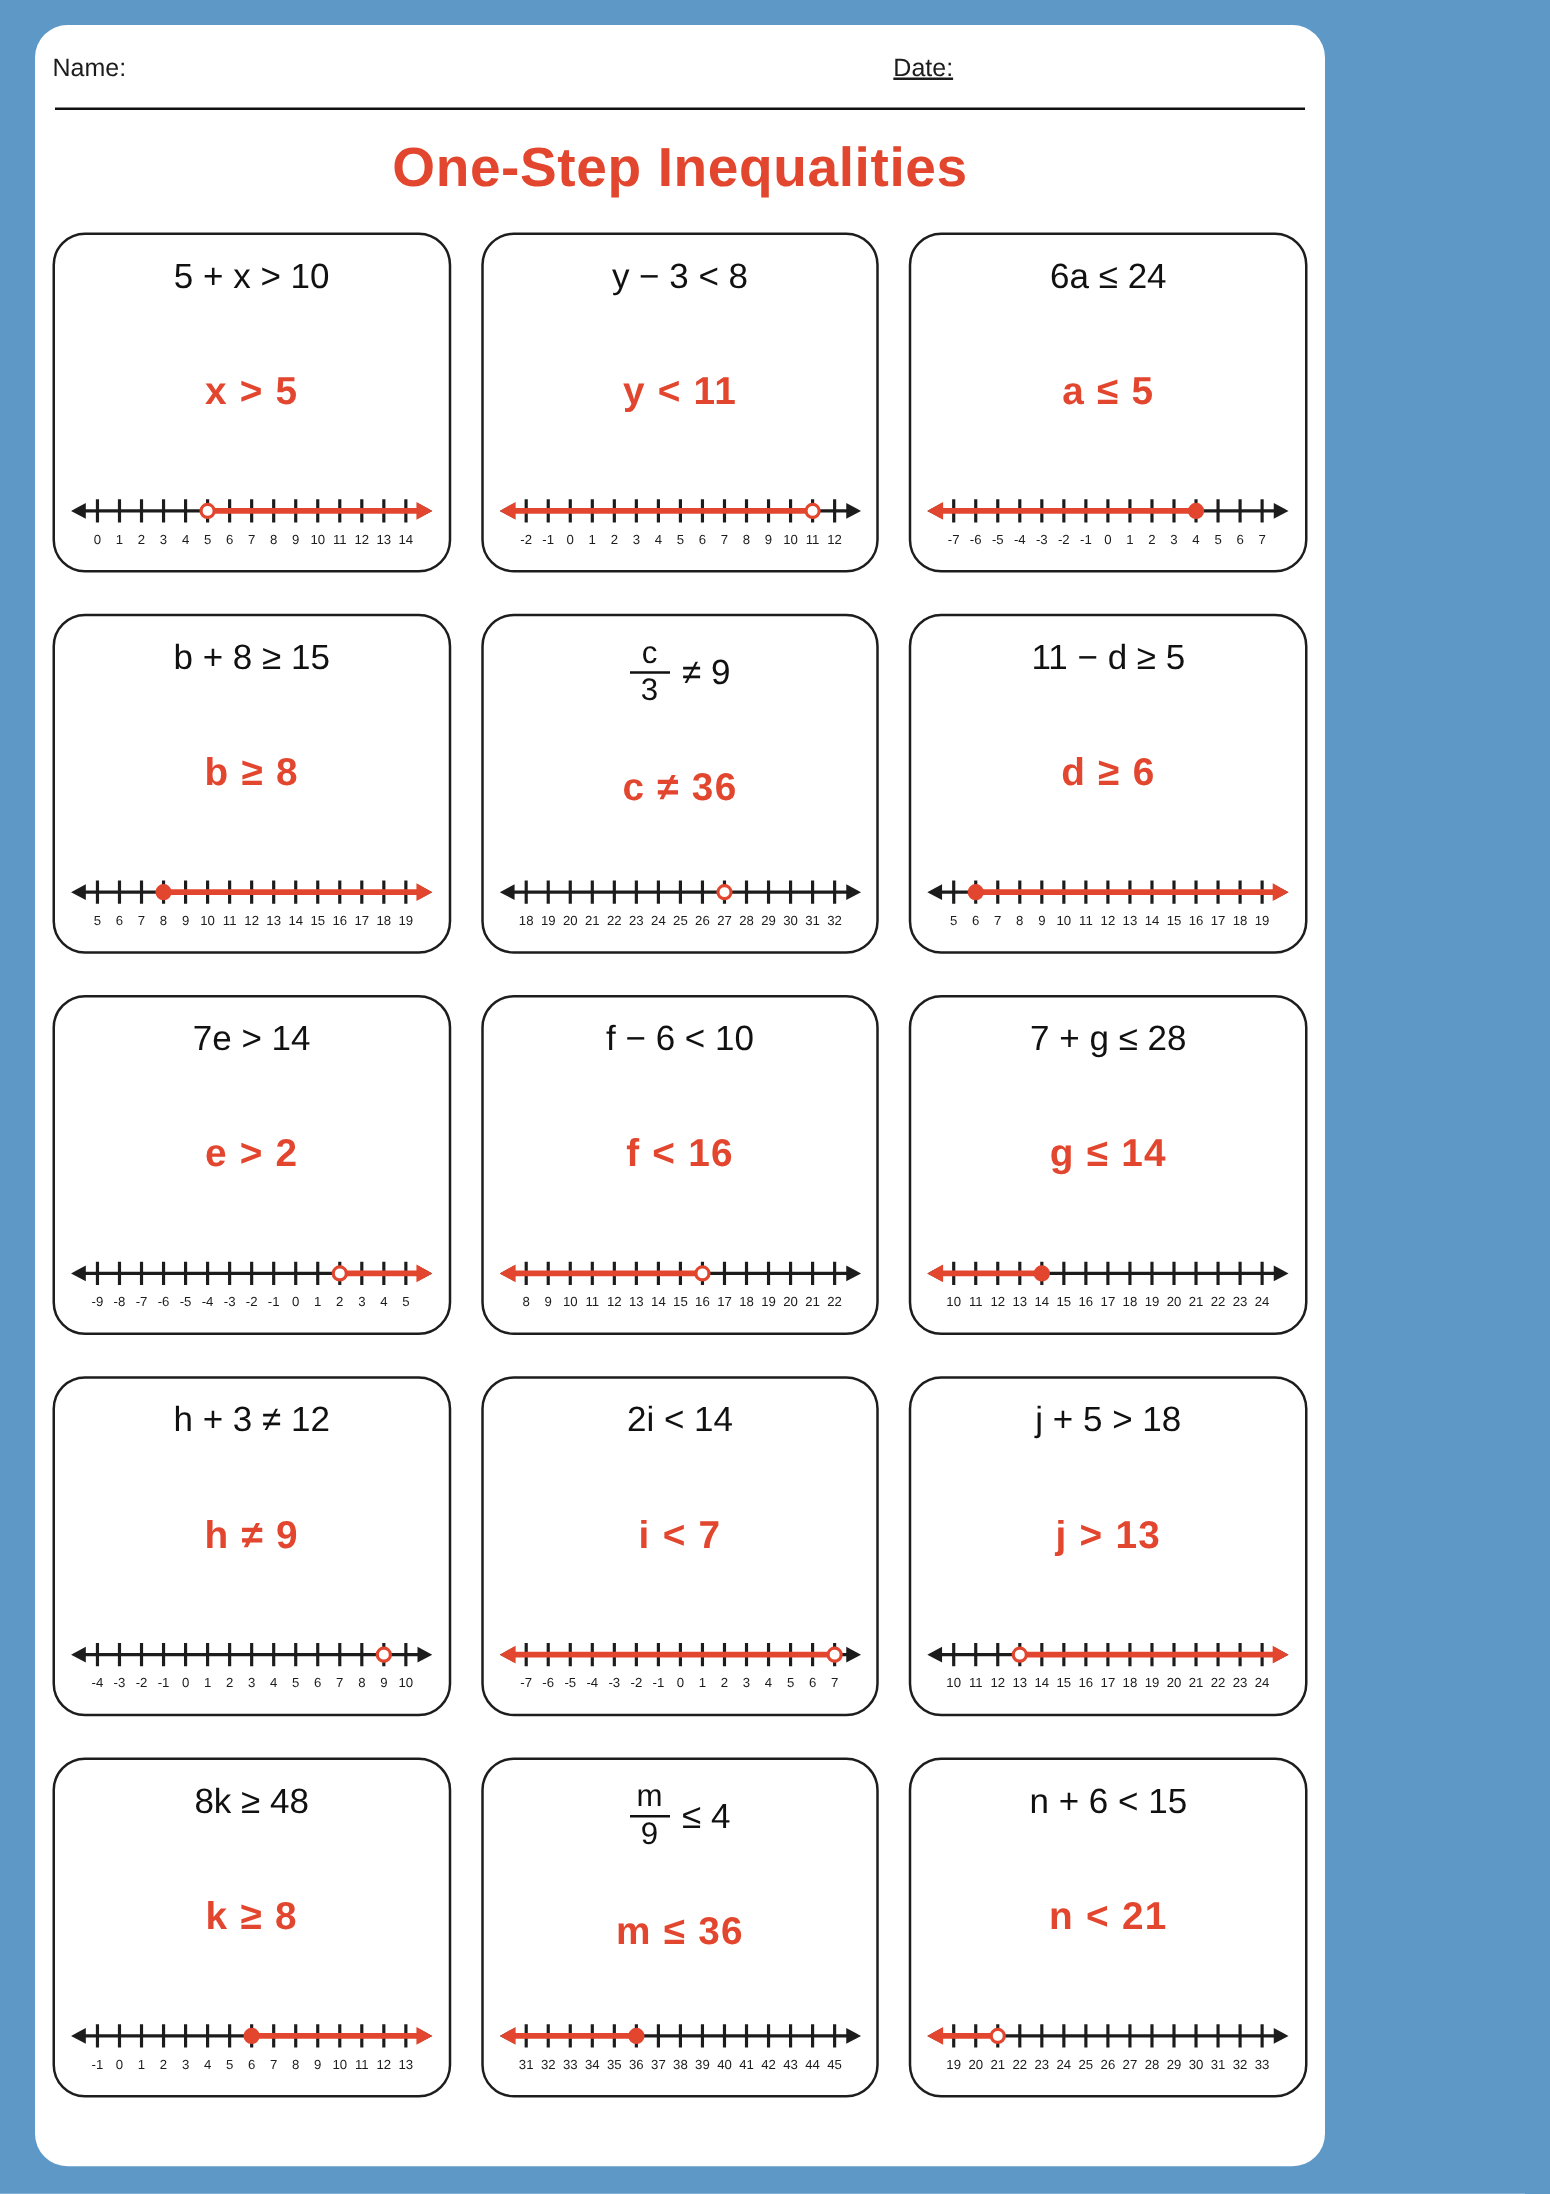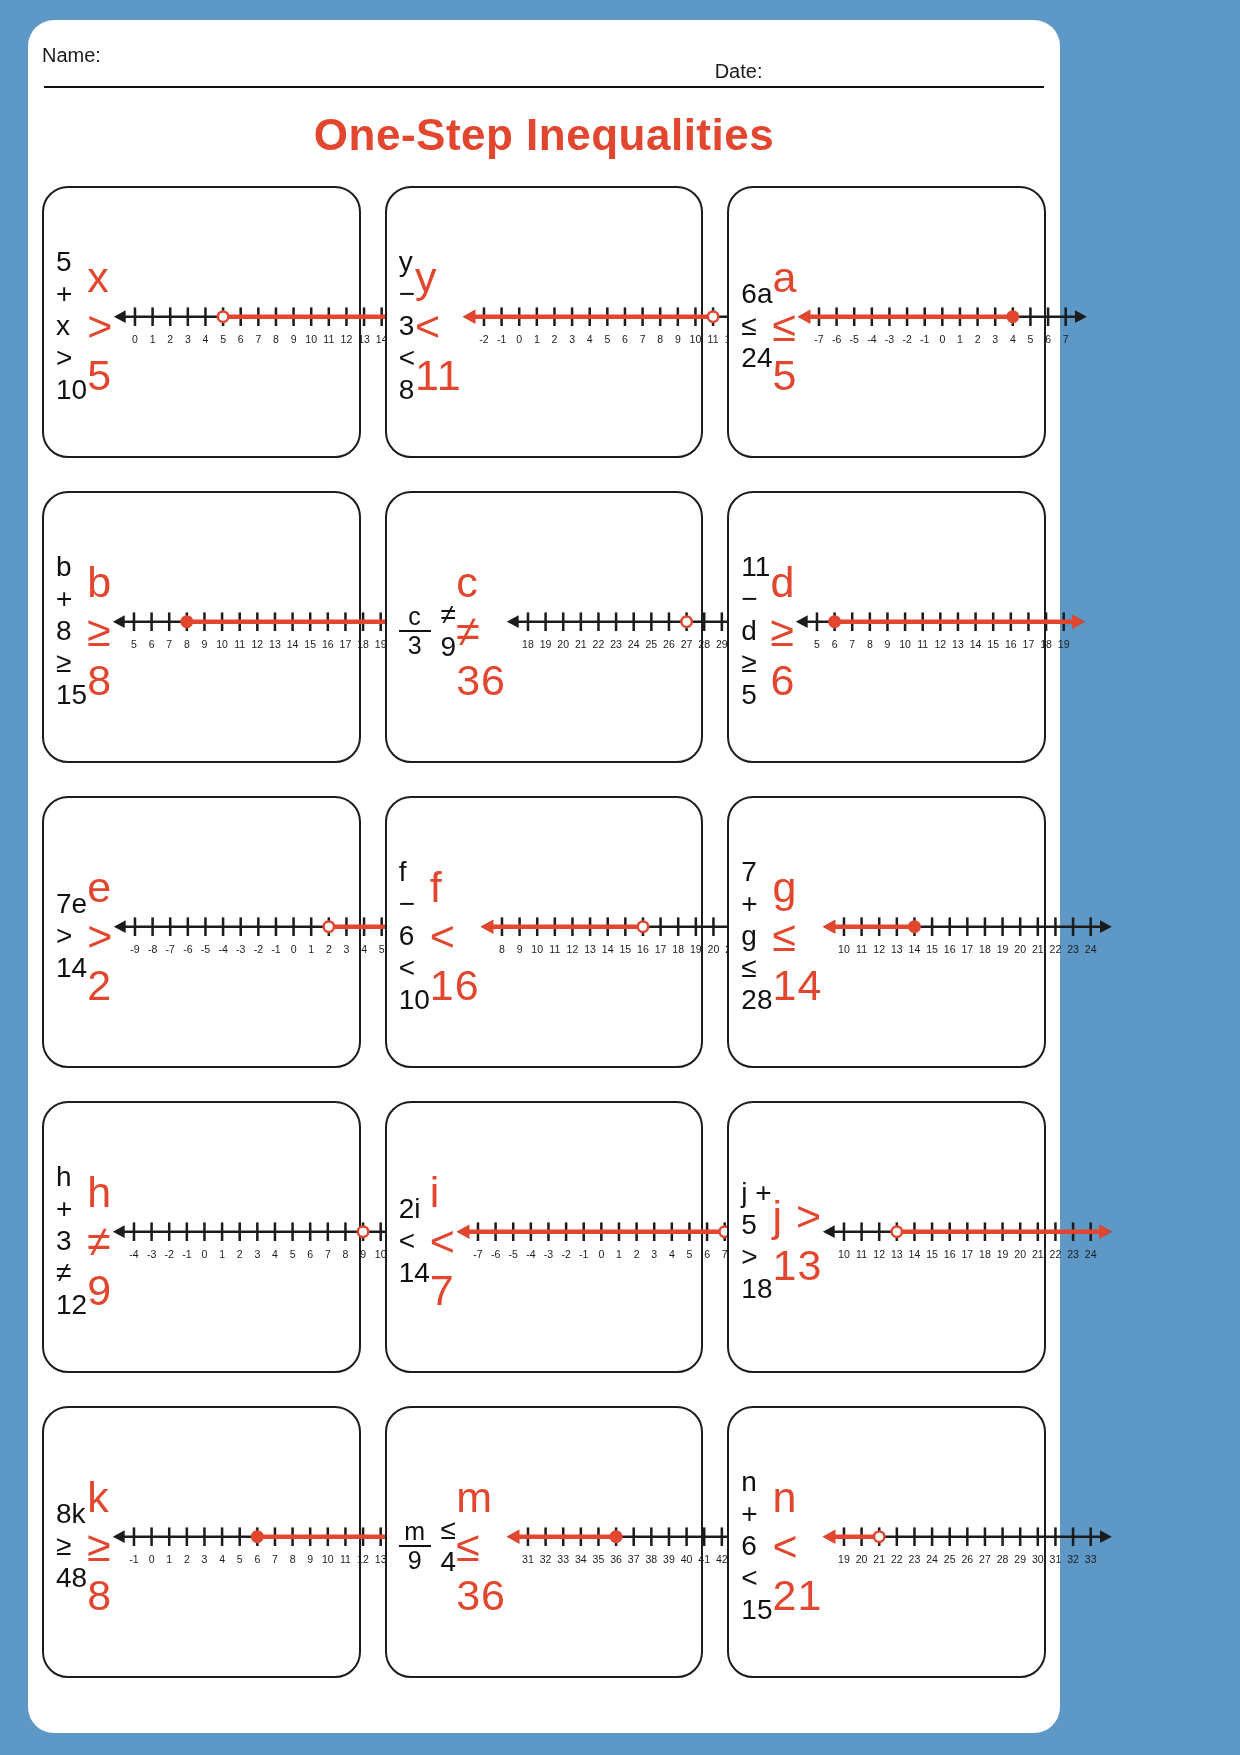--- a/index.html
+++ b/index.html
@@ -12,51 +12,51 @@
   }
   .page{
     position:absolute;left:28px;top:20px;
     width:1032px;height:1713px;
     background:#ffffff;border-radius:26px;
     box-sizing:border-box;
     padding:24px 14px 0 14px;
     display:flex;flex-direction:column;
   }
   .topline{position:relative;height:30px;font-size:20px;}
-  .topline .date{position:absolute;left:67%;top:16px;}
+  .topline .date{position:absolute;left:67%;top:0;text-decoration:underline;}
   .rule{border-bottom:2px solid #111;margin:12px 2px 0 2px;}
   .title{
     margin:20px 0 0 0;text-align:center;
     font-size:44px;font-weight:800;letter-spacing:0.5px;
     color:var(--accent,#e2462e);line-height:54px;
   }
   .grid{
     margin-top:24px;
     display:grid;
     grid-template-columns:repeat(3,1fr);
     grid-template-rows:repeat(5,272px);
     column-gap:24px;row-gap:33px;
   }
   .card{
     border:2px solid #1d1d1d;border-radius:26px;
     box-sizing:border-box;
-    display:flex;flex-direction:row;align-items:center;
+    display:flex;flex-direction:column;align-items:center;
     padding:16px 12px 8px 12px;
     background:#fff;
   }
   .problem{
     font-size:28px;color:#111;
     display:flex;align-items:center;gap:10px;
     min-height:34px;
   }
   .frac{display:inline-flex;flex-direction:column;align-items:center;line-height:1.1;font-size:25px;}
   .frac .den{border-top:2.5px solid #111;padding:0 9px;}
   .answer{
     flex:1;display:flex;align-items:center;
-    font-size:43px;font-weight:400;letter-spacing:1px;
+    font-size:31px;font-weight:700;letter-spacing:1px;
     color:var(--accent,#e2462e);
   }
   .numline{width:100%;height:60px;flex:none;}
   .footer{
     flex:1;display:flex;align-items:center;justify-content:center;
     font-size:19px;color:#222;
   }
 </style>
 </head>
 <body style="--frame: #5e98c6; --accent: #e2462e;">

